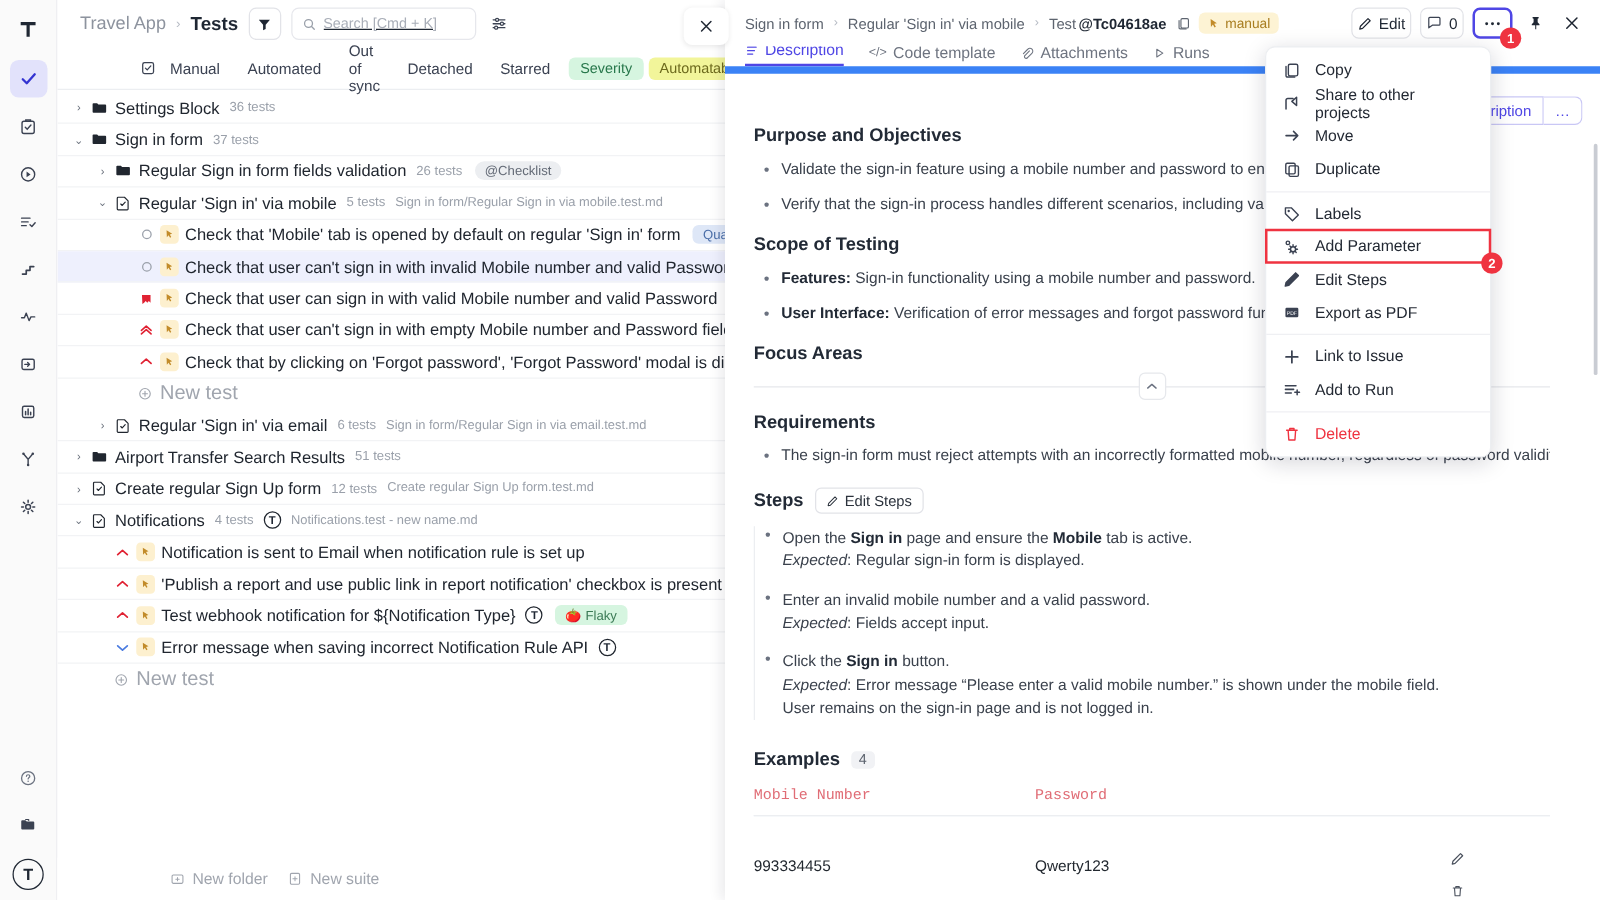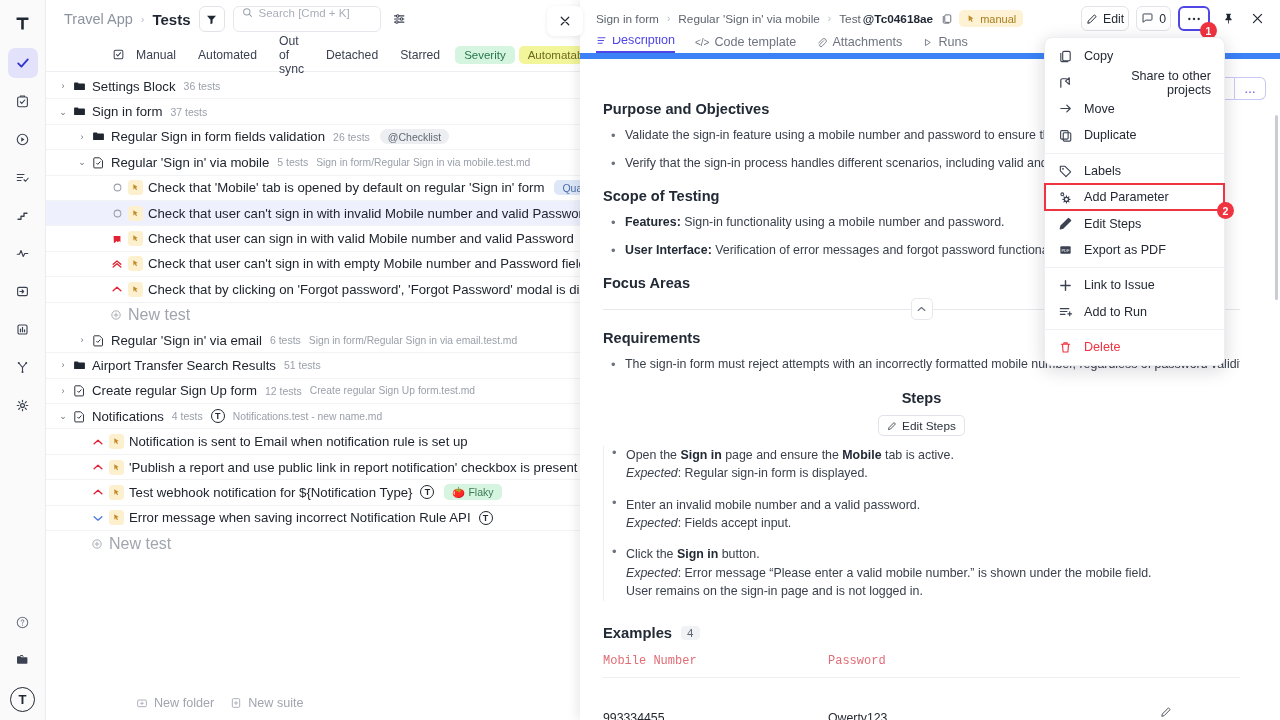--- a/index.html
+++ b/index.html
@@ -42,21 +42,21 @@
   }
   .crumb-proj { color: #8d939e; font-size: 14.5px; }
   .crumb-sep { color: #b6bbc4; font-size: 11px; }
   .crumb-cur { color: #1f2733; font-size: 15px; font-weight: 700; }
   .btn-sq {
     width: 26px; height: 26px; border: 1px solid #e2e3e8; border-radius: 6px;
     background:#fff; display:flex; align-items:center; justify-content:center; cursor:pointer;
   }
   .searchbox {
     width: 148px; height: 26px; border: 1px solid #e6e7ec; border-radius: 6px;
-    display: flex; align-items: flex-start; gap: 6px; padding: 0 8px; background:#fff;
+    display: flex; align-items: center; gap: 6px; padding: 0 8px; background:#fff;text-decoration:underline;
   }
   .searchbox input {
     border:none; outline:none; font-size: 11.5px; color:#1f2733; width: 110px;
     font-family: "Liberation Sans", sans-serif; background: transparent;
   }
   .searchbox input::placeholder { color:#a9aeb8; }
 
   .filters {
     height: 34px; display:flex; align-items:center; gap: 0px;
     padding: 0 0 0 66px; border-bottom: 1px solid #eceef1;
@@ -170,21 +170,21 @@
   ul.bl li::before {
     content: "•"; position:absolute; left: 8px; color:#6b7280; font-size: 13px;
   }
   ul.bl li b { font-weight: 700; color:#222a36; }
   .divider { position: relative; height: 1px; background:#e6e8ec; margin: 18px 0 20px; }
   .divider .collapse {
     position:absolute; left: 50%; top: -11px; transform: translateX(-50%);
     width: 22px; height: 22px; background:#fff; border: 1px solid #e6e8ec; border-radius: 5px;
     display:flex; align-items:center; justify-content:center; font-size: 9px; color:#6b7280; cursor:pointer;
   }
-  .steps-head { display:flex; align-items:center; gap: 9px; margin: 16px 0 10px; flex-direction: column; }
+  .steps-head { display:flex; align-items:center; gap: 9px; margin: 16px 0 10px; }
   .steps-head h3 { margin: 0; font-size: 14.6px; font-weight: 700; color:#222a36; }
   .edit-steps {
     height: 21px; border:1px solid #e2e3e8; border-radius: 5px; background:#fff;
     display:flex; align-items:center; gap: 5px; padding: 0 8px; font-size: 11.8px;
     color:#2b323c; cursor:pointer;
   }
   ul.steps { list-style:none; margin:0; border-left: 1px solid #eceef1; }
   ul.steps li { position:relative; padding-left: 22px; margin-bottom: 13px; }
   ul.steps li::before { content:"•"; position:absolute; left: 8px; top:-1px; color:#6b7280; font-size: 13px; }
   .sline { font-size: 12.4px; color:#3a414c; line-height:1.48; }
@@ -200,23 +200,23 @@
     color:#e06c75; font-weight: 400; padding: 3px 0 9px; border-bottom: 1px solid #eceef1;
   }
   table.ex td { font-size: 12.3px; color:#22282f; padding: 14px 0 0; }
   table.ex td.acts { text-align:right; }
   table.ex td.acts span { margin-left: 18px; cursor:pointer; color:#4b525e; }
 
   .vscroll { position:absolute; right: 2px; top: 115px; width: 3px; height: 185px; background:#c9ccd3; border-radius: 2px; }
 
   
   .menu {
-    position: absolute; left: 1044px; top: 37px; width: 181px;
+    position: absolute; left: 1012px; top: 37px; width: 181px;
     background:#fff; border-radius: 8px; box-shadow: 0 4px 18px rgba(20,20,40,.17);
-    padding: 5px 0; z-index: 30; border: 1px solid #eceef1; text-align: right;
+    padding: 5px 0; z-index: 30; border: 1px solid #eceef1;
   }
   .mitem {
     height: 26.4px; display:flex; align-items:center; gap: 11px; padding: 0 13px;
     font-size: 12.6px; color:#232933; cursor:pointer;
   }
   .mitem .mi { width: 15px; display:flex; justify-content:center; color:#3b4252; }
   .mitem.danger, .mitem.danger .mi { color:#ef3340; }
   .msep { height:1px; background:#eff0f3; margin: 4px 0; }
   .mitem.highlight { outline: 2px solid #ef3340; outline-offset: -1px; position: relative; }
 

